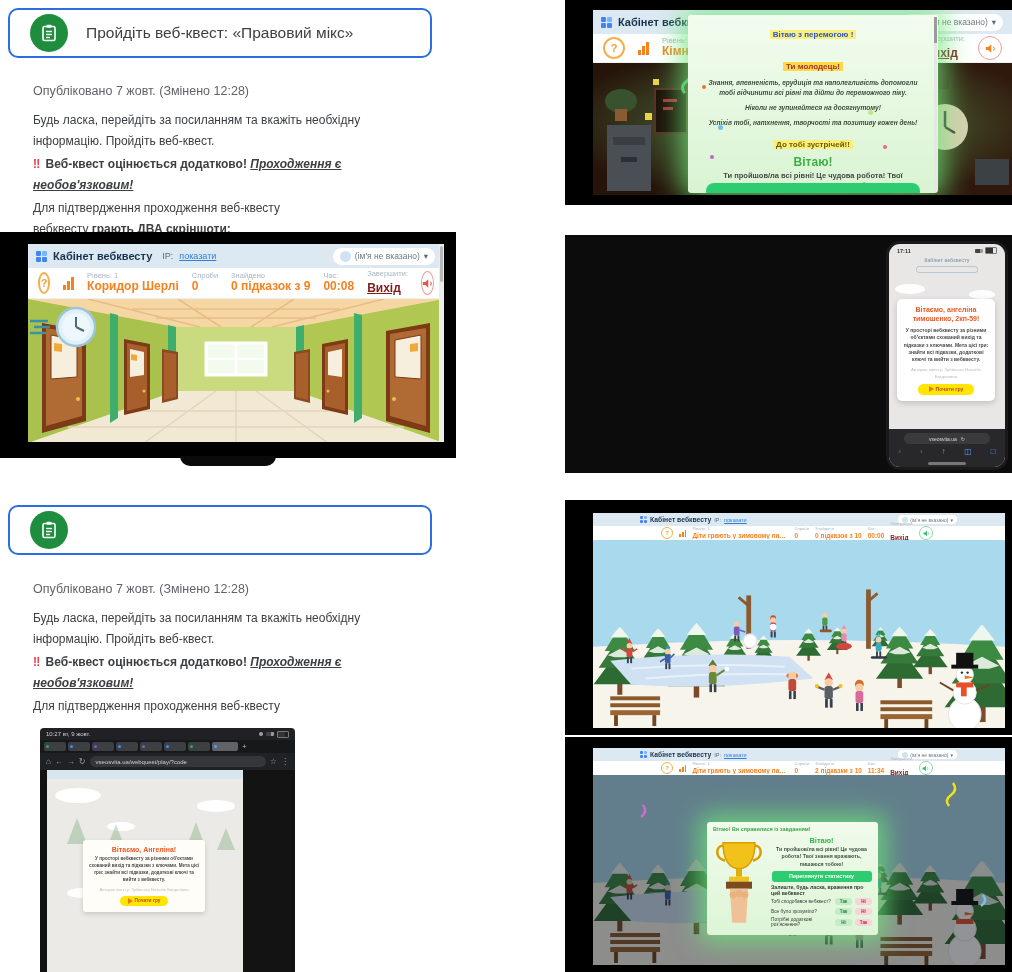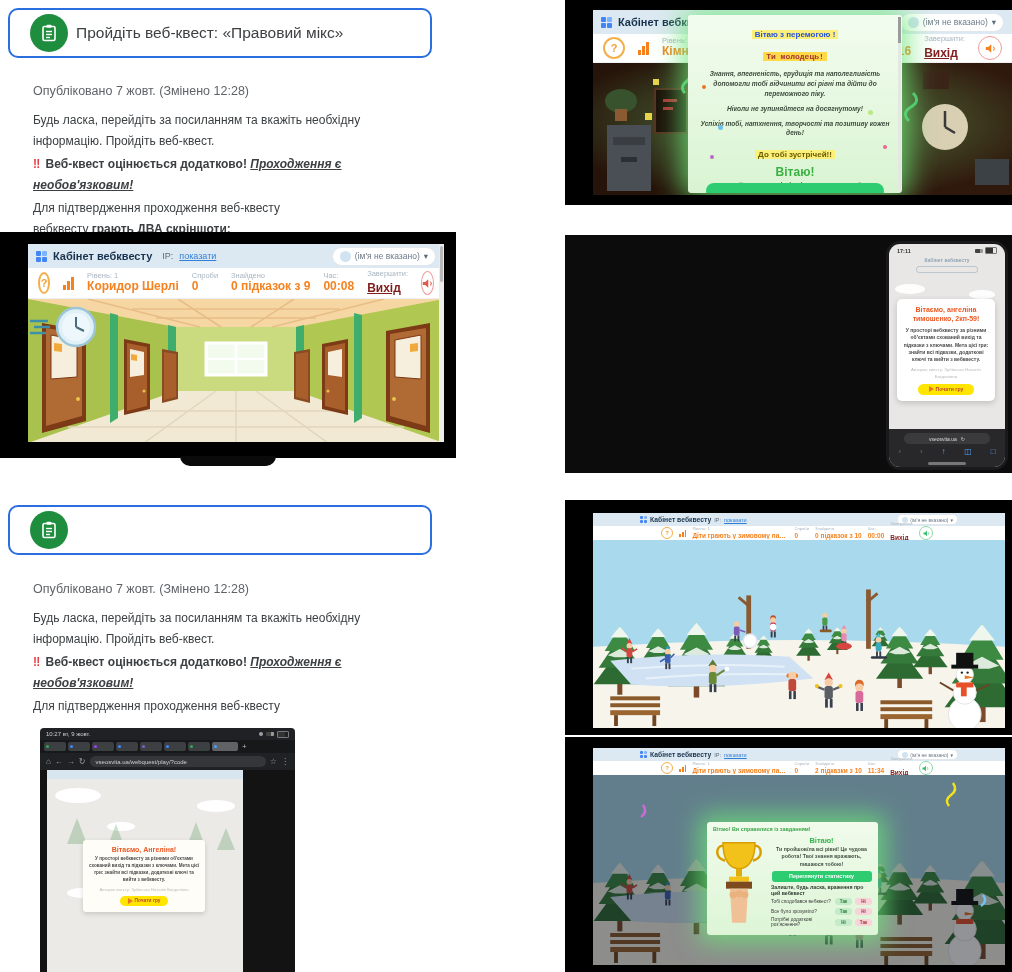--- a/index.html
+++ b/index.html
@@ -1,21 +1,21 @@
 <!DOCTYPE html>
 <html><head>
 <meta charset="utf-8">
 <style>
   html,body{margin:0;padding:0;background:#fff;}
   #canvas{position:relative;width:1012px;height:972px;background:#fff;overflow:hidden;
           font-family:"Liberation Sans","DejaVu Sans",sans-serif;color:#3c4043;}
 
   
   .assign-card{position:absolute;width:400px;height:46px;background:#fff;border:2px solid #2a6ee0;
-               border-radius:10px;display:flex;align-items:center;gap:8px;padding-left:20px;}
+               border-radius:10px;display:flex;align-items:center;gap:18px;padding-left:20px;}
   .assign-badge{width:38px;height:38px;border-radius:50%;background:#1e8e3e;display:flex;
                 align-items:center;justify-content:center;flex:0 0 38px;}
   .assign-title{font-size:15.5px;color:#3c4043;white-space:nowrap;overflow:hidden;}
   .assign-meta{position:absolute;font-size:12.5px;color:#5f6368;}
   .assign-body{position:absolute;width:390px;font-size:12px;line-height:21px;color:#3c4043;}
   .assign-body p{margin:0 0 2px 0;}
   .excl{color:#e8434a;font-weight:bold;margin-right:2px;}
   .iu{font-style:italic;font-weight:bold;text-decoration:underline;}
 
   
@@ -76,21 +76,21 @@
   .sm .bars i:nth-child(1){height:3px;} .sm .bars i:nth-child(2){height:5px;} .sm .bars i:nth-child(3){height:7px;}
   .sm .stat label{font-size:4.2px;}
   .sm .stat b{font-size:6.5px;}
   .sm .stat .nm{max-width:96px;overflow:hidden;text-overflow:ellipsis;}
   .sm .sound{width:12px;height:12px;border:1px solid #8fd8a6;color:#35c06a;}
 
   .scene{position:relative;width:100%;}
   .scene svg{display:block;width:100%;height:100%;}
 
   
-  .vmodal{position:absolute;left:95px;top:5px;width:214px;height:178px;border-radius:3px;
+  .vmodal{position:absolute;left:95px;top:5px;width:250px;height:178px;border-radius:3px;
           background:linear-gradient(180deg,#f3fcef 0%,#d9f4d2 100%);
           box-shadow:0 0 28px 6px rgba(110,230,120,.8);z-index:6;text-align:center;
           padding:8px 12px;box-sizing:border-box;overflow:hidden;}
   .vmodal .hl{display:inline-block;background:#fdf07a;padding:0 3px;font-weight:bold;font-size:8px;}
   .vmodal .hl.blue{color:#2753d8;}
   .vmodal .hl.red{background:#ffd948;color:#a33434;}
   .vmodal .hl.gold{color:#6b5b00;}
   .vmodal p.it{font-style:italic;font-weight:bold;font-size:6.6px;line-height:1.5;color:#3b4a3b;margin:5px 0;}
   .vmodal .big{color:#3bb143;font-weight:bold;font-size:12px;margin:4px 0 2px;}
   .vmodal .res{font-weight:bold;font-size:7.5px;line-height:1.45;color:#474747;margin:0 14px;}
@@ -493,21 +493,21 @@
           <path d="M320,30 q8,8 -2,14 q-10,6 -2,14" stroke="#49c06a" fill="none" stroke-width="3"></path>
           <path d="M96,4 q6,8 -2,14 q-8,6 -2,12" stroke="#49c06a" fill="none" stroke-width="3"></path>
         </svg>
         <div class="vmodal" style="top:-48px;height:178px;">
           <i class="conf" style="left:14px;top:70px;width:4px;height:4px;background:#e87722;"></i>
           <i class="conf" style="left:30px;top:110px;width:5px;height:5px;background:#6fc3f0;"></i>
           <i class="conf" style="left:180px;top:95px;width:5px;height:5px;background:#b8e986;"></i>
           <i class="conf" style="left:195px;top:130px;width:4px;height:4px;background:#f06292;"></i>
           <i class="conf" style="left:22px;top:140px;width:4px;height:4px;background:#ba68c8;"></i>
           <div><span class="hl blue">Вітаю з перемогою !</span></div>
-          <div style="margin-top:5px;font-family:Liberation Mono, monospace;"><span class="hl red">Ти молодець!</span></div>
+          <div style="margin-top:14px;"><span class="hl red">Ти молодець!</span></div>
           <p class="it">Знання, впевненість, ерудиція та наполегливість допомогли тобі відчинити всі рівні та дійти до переможного піку.</p>
           <p class="it">Ніколи не зупиняйтеся на досягнутому!</p>
           <p class="it">Успіхів тобі, натхнення, творчості та позитиву кожен день!</p>
           <div><span class="hl gold">До тобі зустрічей!!</span></div>
           <div class="big">Вітаю!</div>
           <div class="res">Ти пройшов/ла всі рівні! Це чудова робота! Твої знання вражають, пишаюся тобою!</div>
           <div class="gbtn"></div>
           <i class="mscroll">
               <s></s>
             </i>

